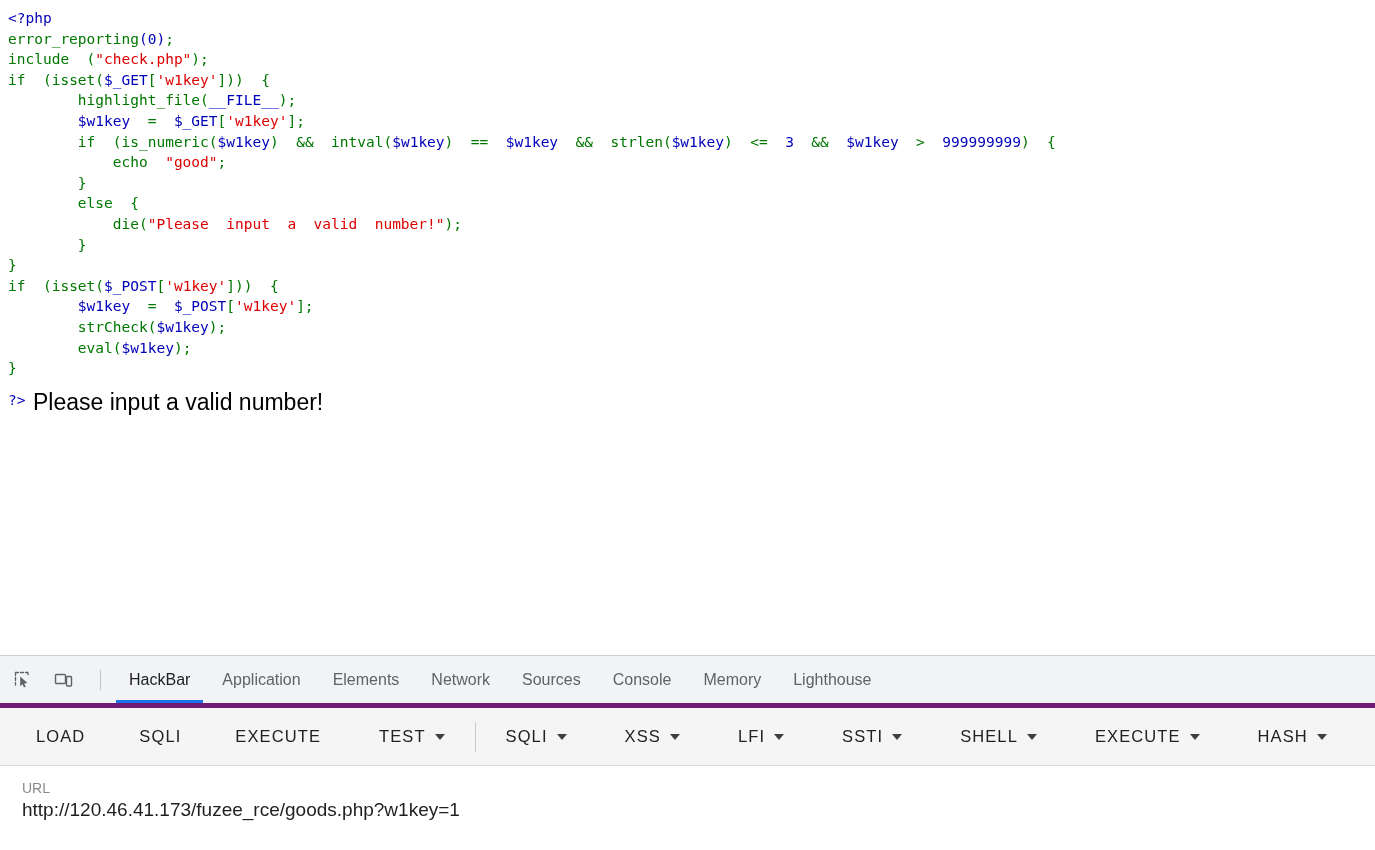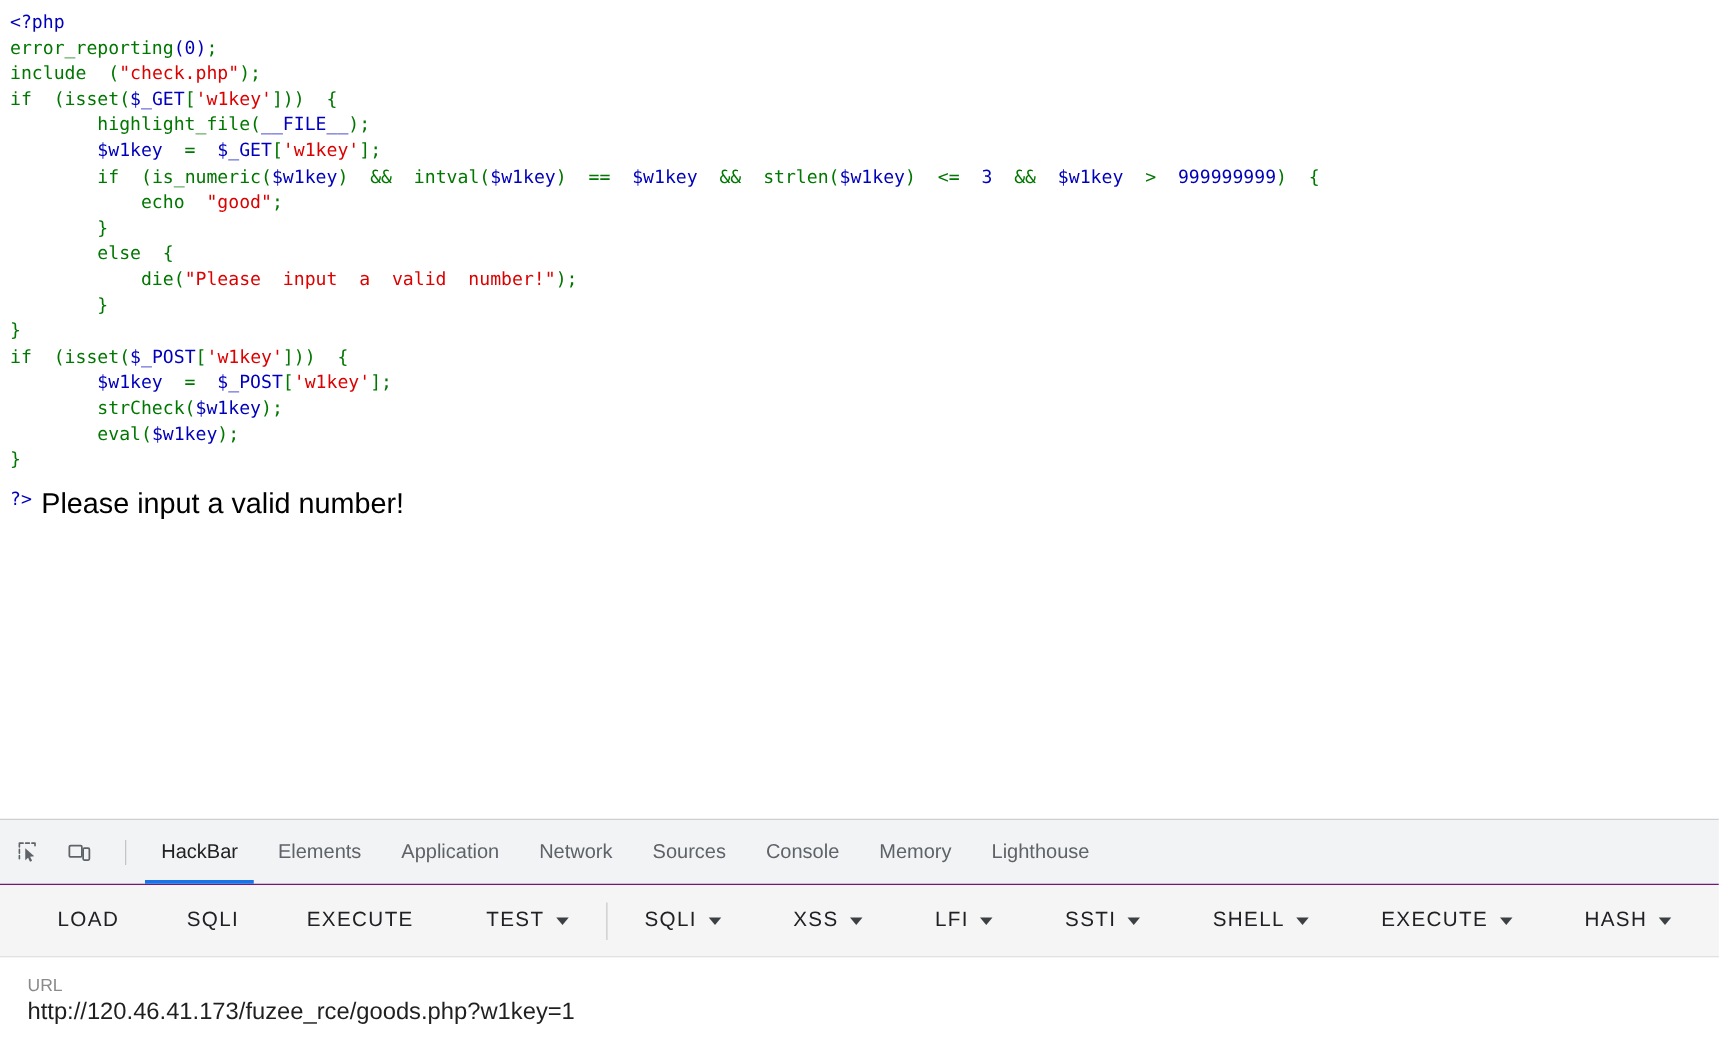--- a/index.html
+++ b/index.html
@@ -69,21 +69,21 @@
     border-top: 1px solid #cfcfcf;
     box-sizing: border-box;
   }
 
   
   .dt-tabbar {
     display: flex;
     align-items: center;
     height: 52px;
     background: #f1f3f4;
-    border-bottom: 1px solid #701a75;
+    border-bottom: 5px solid #701a75;
     box-sizing: border-box;
     position: relative;
   }
   .dt-tool-icons {
     display: flex;
     align-items: center;
     padding-left: 10px;
     gap: 14px;
   }
   .dt-icon-btn {
@@ -120,21 +120,21 @@
   }
 
   
   .hb-toolbar {
     display: flex;
     align-items: center;
     height: 58px;
     background: #f5f5f5;
     border-bottom: 1px solid #dadada;
     box-sizing: border-box;
-    padding-left: 40px;
+    padding-left: 30px;
     overflow: hidden;
   }
   .hb-btn {
     display: flex;
     align-items: center;
     gap: 9px;
     font-size: 16.5px;
     letter-spacing: 1.1px;
     color: #202124;
     cursor: pointer;
@@ -202,24 +202,24 @@
           <rect x="12.5" y="5.5" width="5" height="9.5" rx="1" stroke="#5f6368" stroke-width="1.4" fill="#f1f3f4"></rect>
         </svg>
       </div>
       <div class="dt-vsep"></div>
     </div>
     <div class="dt-tabs" id="dt-tabs">
         <div class="dt-tab active">
           <span>HackBar</span>
         </div>
         <div class="dt-tab">
+          <span>Application</span>
+        </div>
+        <div class="dt-tab">
           <span>Elements</span>
-        </div>
-        <div class="dt-tab">
-          <span>Application</span>
         </div>
         <div class="dt-tab">
           <span>Network</span>
         </div>
         <div class="dt-tab">
           <span>Sources</span>
         </div>
         <div class="dt-tab">
           <span>Console</span>
         </div>

